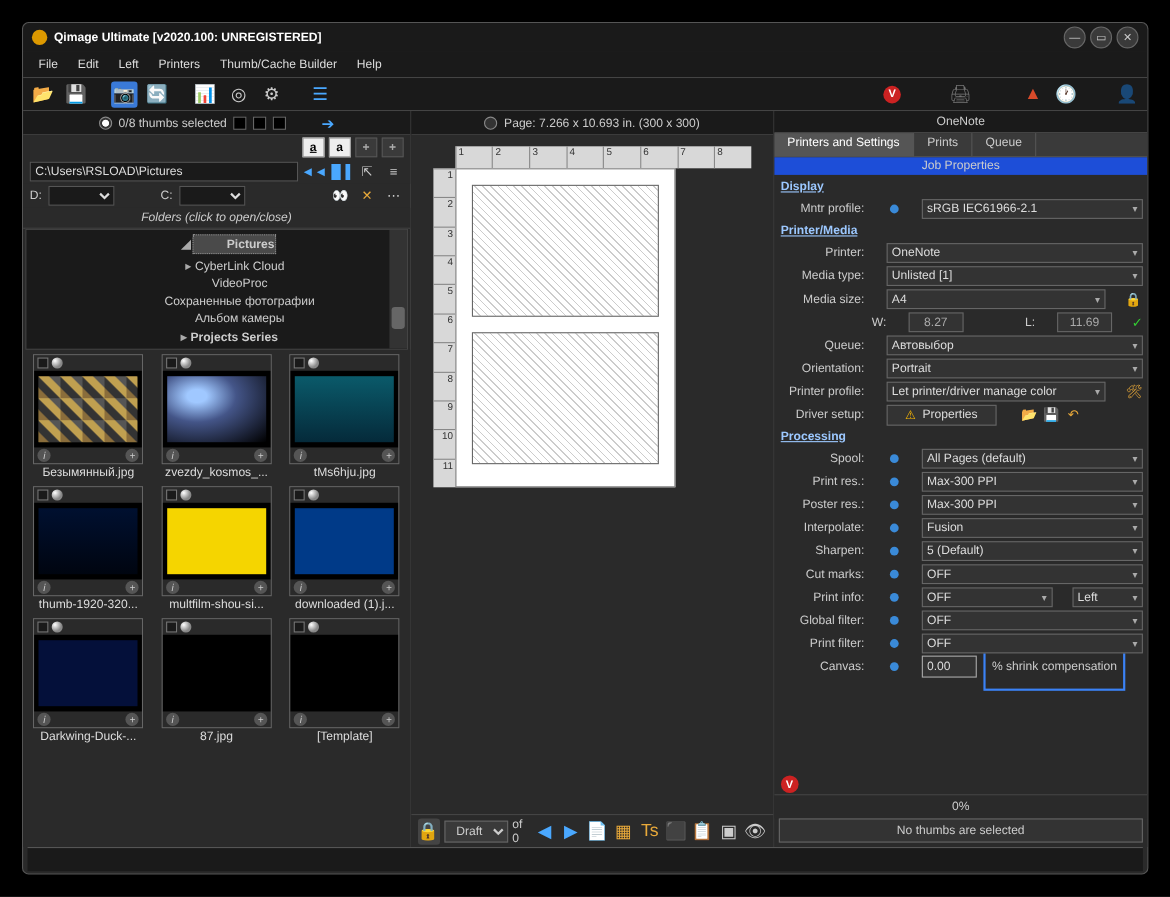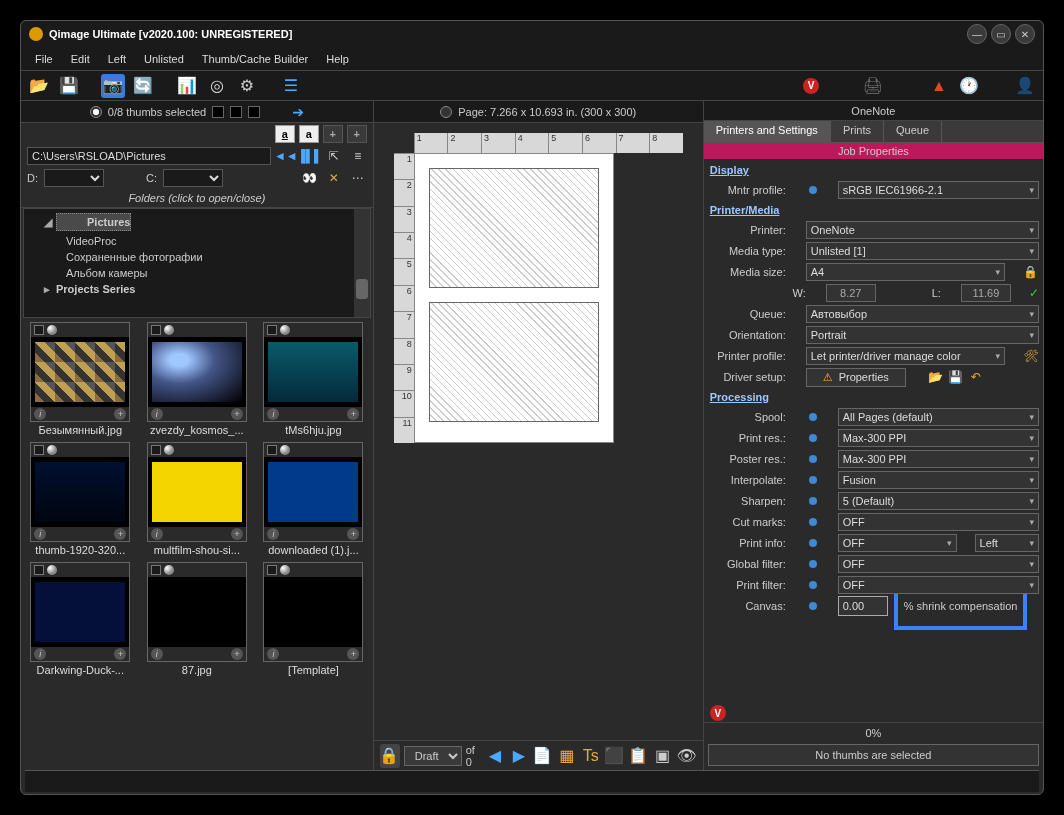--- a/index.html
+++ b/index.html
@@ -36,21 +36,21 @@
 
 .pathrow { height: 22px; display: flex; align-items: center; padding: 0 6px; background: #2a2a2a; gap: 6px; }
 .pathinput { flex: 1; background: #1a1a1a; border: 1px solid #555; color: #ddd; padding: 2px 4px; height: 18px; }
 .smallbtn { width: 18px; height: 18px; display: flex; align-items: center; justify-content: center; color: #4aa8ff; cursor: pointer; font-size: 12px; }
 
 .drives { height: 22px; display: flex; align-items: center; gap: 6px; padding: 0 6px; color: #ccc; }
 .drvlbl { color: #ccc; }
 .drvsel { width: 60px; background: #1a1a1a; border: 1px solid #555; color: #ddd; height: 18px; }
 
 .folderhdr { background: #2a2a2a; text-align: center; color: #ccc; padding: 3px 0; border-bottom: 1px solid #444; font-style: italic; }
-.foldertree { background: #1a1a1a; height: 110px; overflow-y: auto; padding: 2px 0; border: 1px solid #444; margin: 0 2px; position: relative; }
+.foldertree { background: #1a1a1a; height: 110px; overflow-y: auto; padding: 2px 0; border: 1px solid #444; margin: 0 2px; position: relative; text-align: center; }
 .treenode { color: #ccc; padding: 2px 0 2px 30px; cursor: pointer; }
 .treenode.sel { background: #4a4a4a; border: 1px dotted #888; display: inline-block; }
 .treenode.root { padding-left: 20px; font-weight: bold; }
 .treenode .arrow { display: inline-block; width: 12px; color: #aaa; }
 .treescroll { position: absolute; right: 0; top: 0; bottom: 0; width: 16px; background: #333; }
 .treethumb { position: absolute; right: 2px; top: 70px; width: 12px; height: 20px; background: #666; border-radius: 3px; }
 
 .thumbgrid { flex: 1; overflow-y: auto; padding: 4px; display: grid; grid-template-columns: repeat(3, 1fr); gap: 6px; align-content: start; background: #2a2a2a; }
 .thumbcell { display: flex; flex-direction: column; align-items: center; }
 .thumbbox { width: 100px; height: 100px; background: #3a3a3a; border: 1px solid #666; position: relative; display: flex; flex-direction: column; }
@@ -86,37 +86,37 @@
 
 .midtoolbar { height: 30px; background: #2a2a2a; display: flex; align-items: center; padding: 0 6px; gap: 4px; border-top: 1px solid #444; }
 .draftbtn { background: #3a3a3a; border: 1px solid #666; color: #ccc; padding: 2px 6px; }
 .oftxt { color: #ccc; }
 
 .rightpanel { flex: 1; background: #2a2a2a; display: flex; flex-direction: column; }
 .rphdr { background: #1a1a1a; height: 20px; text-align: center; color: #ccc; border-bottom: 1px solid #444; line-height: 20px; }
 .tabs { height: 22px; display: flex; background: #3a3a3a; border-bottom: 1px solid #555; }
 .tab { padding: 3px 12px; color: #ccc; cursor: pointer; border-right: 1px solid #555; }
 .tab.active { background: #555; color: #fff; }
-.jobhdr { text-align: center; color: #ccc; padding: 2px; background: #be185d; }
+.jobhdr { text-align: center; color: #ccc; padding: 2px; background: #1d4ed8; }
 .proparea { flex: 1; overflow-y: auto; padding: 2px 4px; }
 .sect { color: #9cc8ff; text-decoration: underline; padding: 3px 2px; font-weight: bold; }
 .prow { display: flex; align-items: center; height: 20px; margin: 1px 0; gap: 18px; }
 .plbl { width: 80px; text-align: right; color: #ccc; padding-right: 2px; }
 .dot { width: 8px; height: 8px; border-radius: 50%; background: #3a8ad8; margin: 0 3px; flex-shrink: 0; }
 .psel { flex: 1; background: #333; border: 1px solid #666; color: #ddd; height: 18px; padding: 0 4px; display: flex; align-items: center; position: relative; }
 .psel::after { content: "▾"; position: absolute; right: 4px; color: #aaa; font-size: 9px; }
 .pinp { width: 50px; background: #333; border: 1px solid #666; color: #aaa; height: 18px; padding: 0 4px; text-align: center; }
 .pbtns { display: flex; gap: 4px; margin-left: 4px; }
 .picon { width: 16px; height: 16px; display: flex; align-items: center; justify-content: center; color: #e8a93a; font-size: 12px; cursor: pointer; }
 .propbtn { background: #333; border: 1px solid #666; color: #ddd; padding: 2px 16px; display: flex; align-items: center; gap: 6px; }
 .warn { color: #ffbb00; }
 .chk { color: #3c3; font-size: 12px; }
 .shrow { display: flex; align-items: center; gap: 6px; padding-left: 92px; }
 .shinp { width: 50px; background: #333; border: 1px solid #aaa; color: #ddd; height: 20px; padding: 0 4px; }
-.shbl { border: 4px solid #3b82f6; padding: 14px 6px; color: #ccc; }
+.shbl { border: 2px solid #3b82f6; padding: 14px 6px; color: #ccc; }
 
 .progwrap { height: 22px; background: #2a2a2a; border-top: 1px solid #444; text-align: center; color: #ccc; line-height: 20px; }
 .statwrap { height: 22px; background: #333; border: 1px solid #666; margin: 0 4px 4px 4px; text-align: center; color: #ccc; line-height: 20px; }
 .rvrow { height: 18px; display: flex; align-items: center; padding: 0 6px; }
 
 .statusbar { height: 22px; background: #1a1a1a; border-top: 1px solid #555; margin: 0 4px 2px 4px; }
 </style>
 </head>
 <body>
 
@@ -128,21 +128,21 @@
       <div class="winbtn">—</div>
       <div class="winbtn">▭</div>
       <div class="winbtn">✕</div>
     </div>
   </div>
 
   <div class="menubar">
     <div class="menuitem">File</div>
     <div class="menuitem">Edit</div>
     <div class="menuitem">Left</div>
-    <div class="menuitem">Unlisted</div>
+    <div class="menuitem">Printers</div>
     <div class="menuitem">Thumb/Cache Builder</div>
     <div class="menuitem">Help</div>
   </div>
 
   <div class="toolbar">
     <div class="tbtn open">📂</div>
     <div class="tbtn">💾</div>
     <div class="tsep"></div>
     <div class="tbtn camera">📷</div>
     <div class="tbtn">🔄</div>
@@ -195,20 +195,21 @@
         <span class="drvlbl">C:</span>
         <select class="drvsel"></select>
         <span class="spacer"></span>
         <span class="smallbtn" style="color:#4aa8ff">👀</span>
         <span class="smallbtn" style="color:#e8a93a">✕</span>
         <span class="smallbtn" style="color:#ccc">⋯</span>
       </div>
       <div class="folderhdr">Folders (click to open/close)</div>
       <div class="foldertree">
         <div class="treenode root"><span class="arrow">◢</span><span class="treenode sel">Pictures</span></div>
+        <div class="treenode"><span class="arrow">▸</span><span>CyberLink Cloud</span></div>
         <div class="treenode"><span class="arrow"></span><span>VideoProc</span></div>
         <div class="treenode"><span class="arrow"></span><span>Сохраненные фотографии</span></div>
         <div class="treenode"><span class="arrow"></span><span>Альбом камеры</span></div>
         <div class="treenode root"><span class="arrow">▸</span><span>Projects Series</span></div>
         <div class="treescroll">
             <div class="treethumb"></div>
           </div>
       </div>
 
       <div class="thumbgrid" id="thumbgrid">

